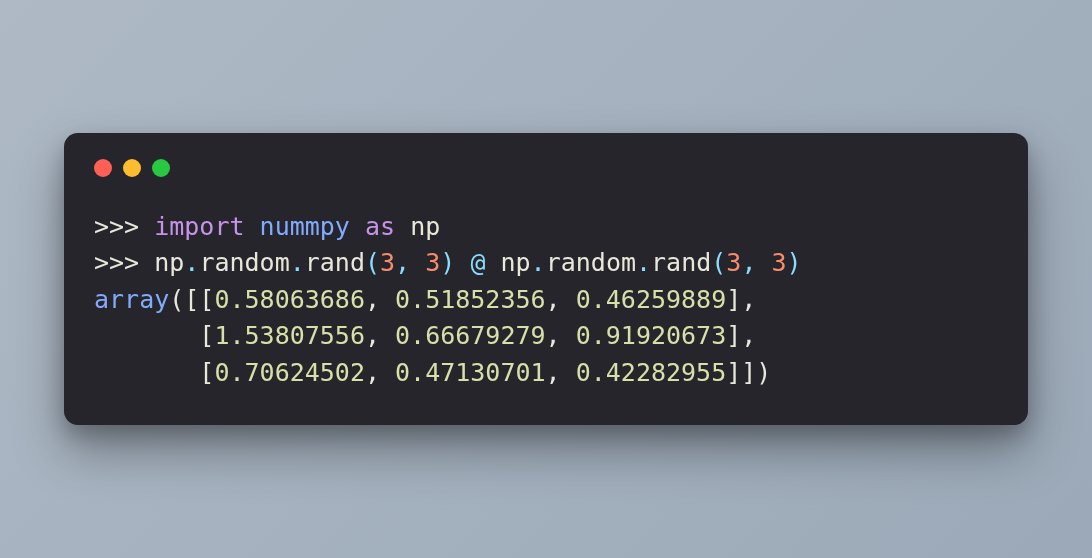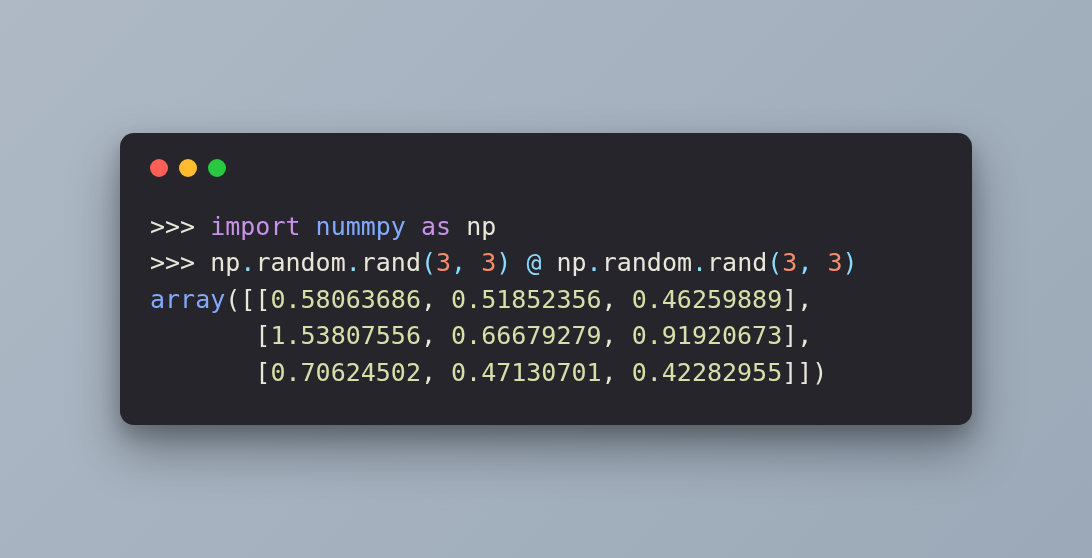--- a/index.html
+++ b/index.html
@@ -10,21 +10,21 @@
     body {
       width: 1092px;
       height: 558px;
       background: linear-gradient(135deg, #aeb9c5 0%, #9ba9b8 100%);
       display: flex;
       align-items: center;
       justify-content: center;
       font-family: ui-monospace, "SF Mono", Menlo, Monaco, Consolas, monospace;
     }
     .terminal {
-      width: 852px;
+      width: 964px;
       background: #26252b;
       border-radius: 14px;
       box-shadow: 0 25px 50px rgba(0,0,0,0.35), 0 10px 20px rgba(0,0,0,0.2);
       padding: 26px 30px 34px 30px;
     }
     .titlebar {
       display: flex;
       gap: 11px;
       margin-bottom: 32px;
     }

